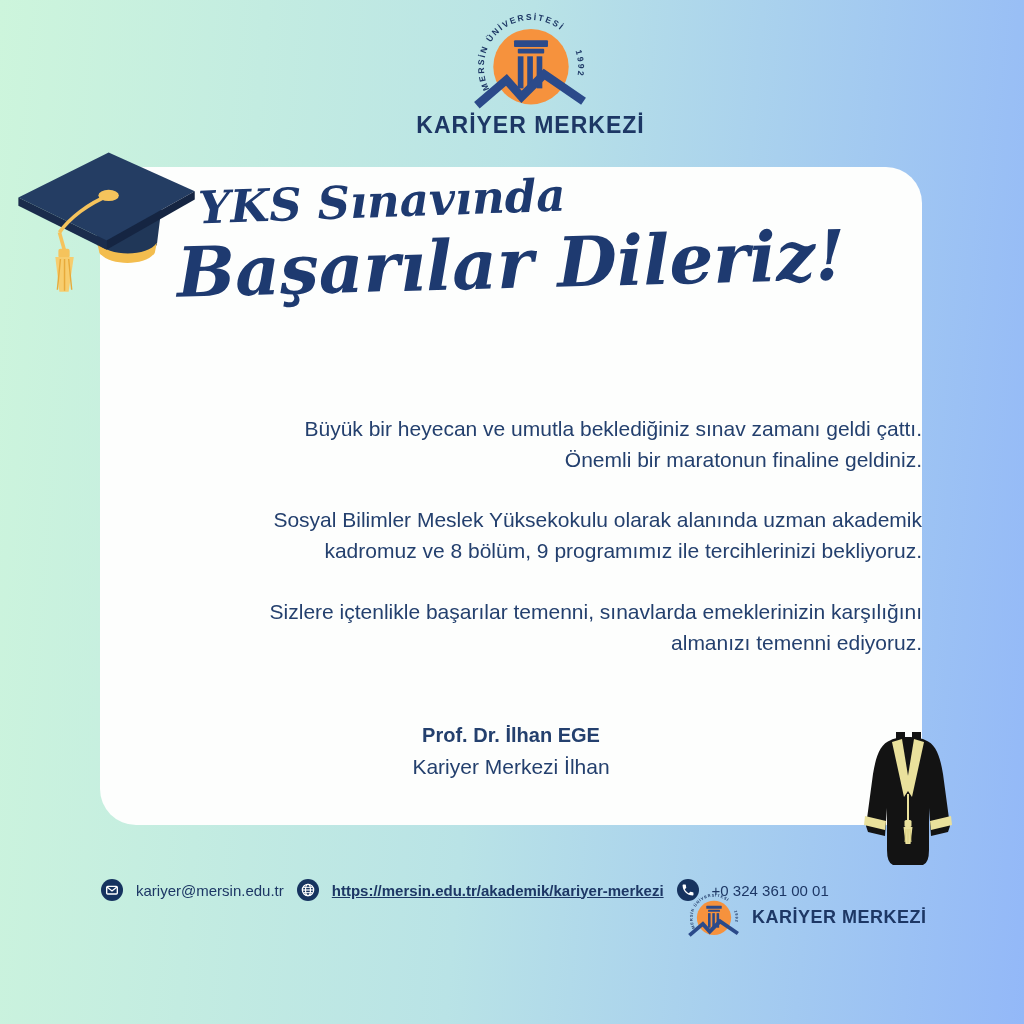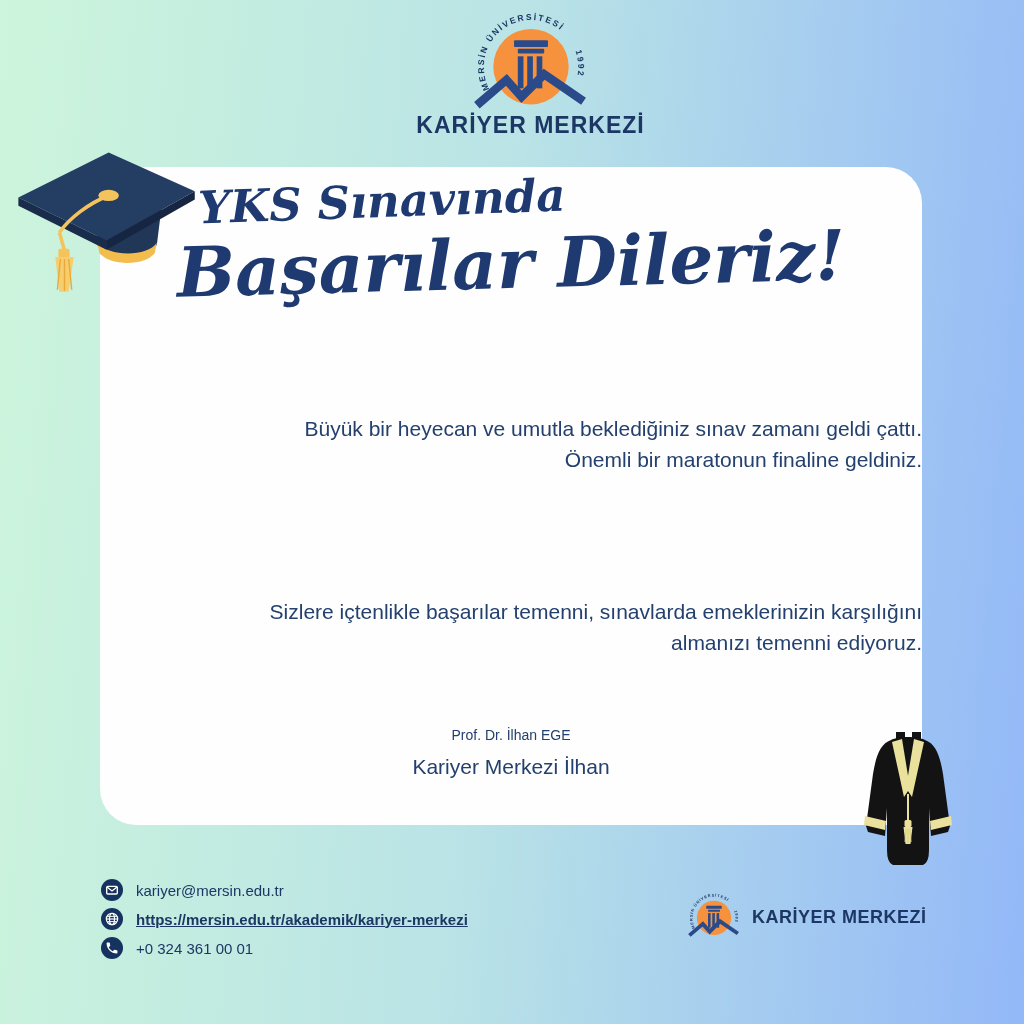--- a/index.html
+++ b/index.html
@@ -34,26 +34,26 @@
     font-family:"DejaVu Serif",serif;font-style:italic;font-weight:bold;font-size:69px;
     color:var(--headline-navy);transform:rotate(-1.5deg);}
   .greeting{position:absolute;top:186px;width:100%;text-align:center;font-size:21px;
     color:var(--navy-text);}
   .para{position:absolute;width:100%;text-align:right;font-size:21px;line-height:31px;
     color:var(--navy-text);}
   .para.p1{top:246px}
   .para.p2{top:337px}
   .para.p3{top:429px}
   .signature{position:absolute;top:552px;width:100%;text-align:center;color:var(--navy-text);}
-  .sig-name{font-size:14px;font-weight:normal;line-height:32px;text-align:center;}
+  .sig-name{font-size:20px;font-weight:bold;line-height:32px;text-align:center;}
   .sig-title{font-size:21px;line-height:32px;}
 
   
-  .contact-list{position:absolute;left:101px;top:879px;display:flex;flex-direction:column;
-    gap:7px;z-index:2;}
+  .contact-list{position:absolute;left:101px;top:879px;display:flex;flex-direction:row;
+    gap:13px;z-index:2;}
   .contact-row{display:flex;align-items:center;gap:13px;}
   .contact-row svg{width:22px;height:22px;flex:0 0 auto;}
   .contact-text{font-size:15px;color:var(--wordmark-navy);}
   .contact-text.link{text-decoration:underline;cursor:pointer;font-weight:bold;}
 
   .footer-logo{position:absolute;left:684px;top:893px;display:flex;align-items:center;
     gap:8px;z-index:2;}
   .footer-logo svg{width:60px;height:auto;}
   .footer-logo-label{font-size:18px;font-weight:bold;letter-spacing:0.5px;
     color:var(--wordmark-navy);}
@@ -101,20 +101,24 @@
     <polygon points="48,118 66,118 61,152 52,152" fill="#f7cd6e"></polygon>
     <path d="M53,120 L50,150 M57,120 L57,151 M61,120 L64,150" stroke="#e8aa3a" stroke-width="1.4" fill="none"></path>
   </svg>
 
   <div class="card">
     <div class="headline-1">YKS Sınavında</div>
     <div class="headline-2">Başarılar Dileriz!</div>
     <p class="para p1">
       <span>Büyük bir heyecan ve umutla beklediğiniz sınav zamanı geldi çattı.</span><br>
       <span>Önemli bir maratonun finaline geldiniz.</span>
+    </p>
+    <p class="para p2">
+      <span>Sosyal Bilimler Meslek Yüksekokulu olarak alanında uzman akademik</span><br>
+      <span>kadromuz ve 8 bölüm, 9 programımız ile tercihlerinizi bekliyoruz.</span>
     </p>
     <p class="para p3">
       <span>Sizlere içtenlikle başarılar temenni, sınavlarda emeklerinizin karşılığını</span><br>
       <span>almanızı temenni ediyoruz.</span>
     </p>
     <div class="signature">
       <div class="sig-name">Prof. Dr. İlhan EGE</div>
       <div class="sig-title">Kariyer Merkezi İlhan</div>
     </div>
   </div>

